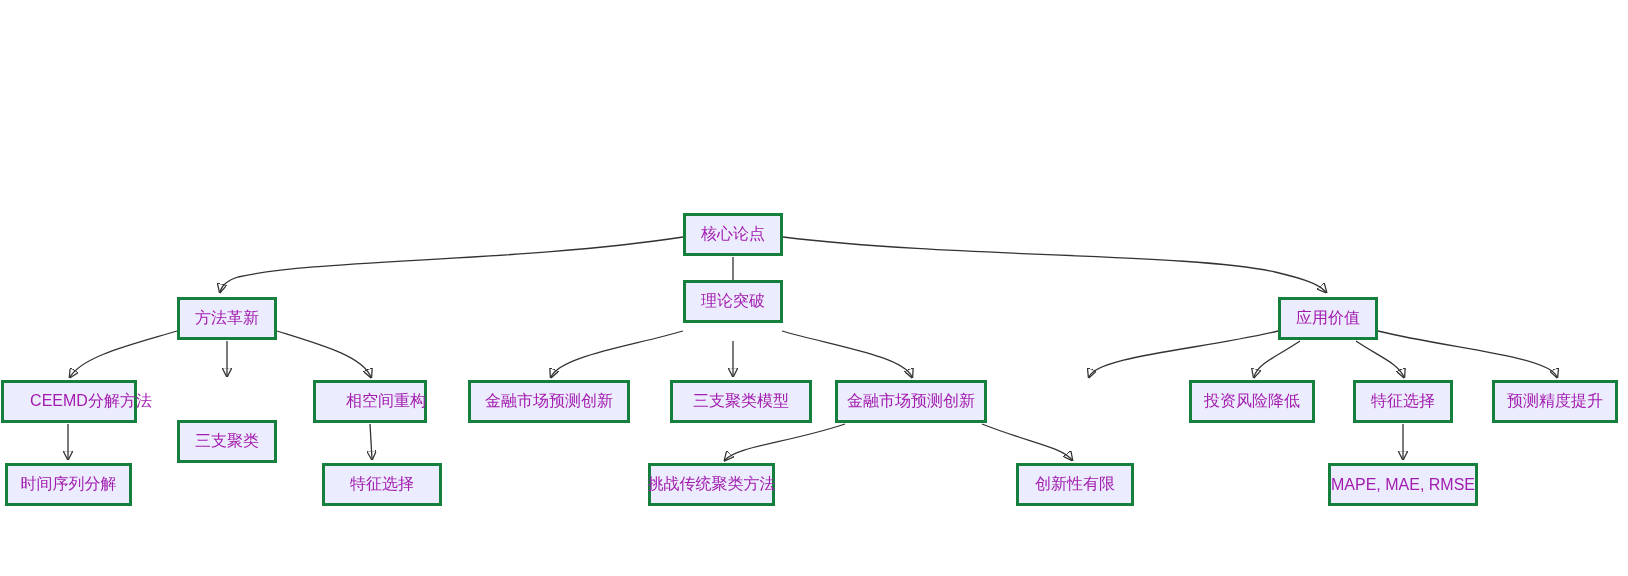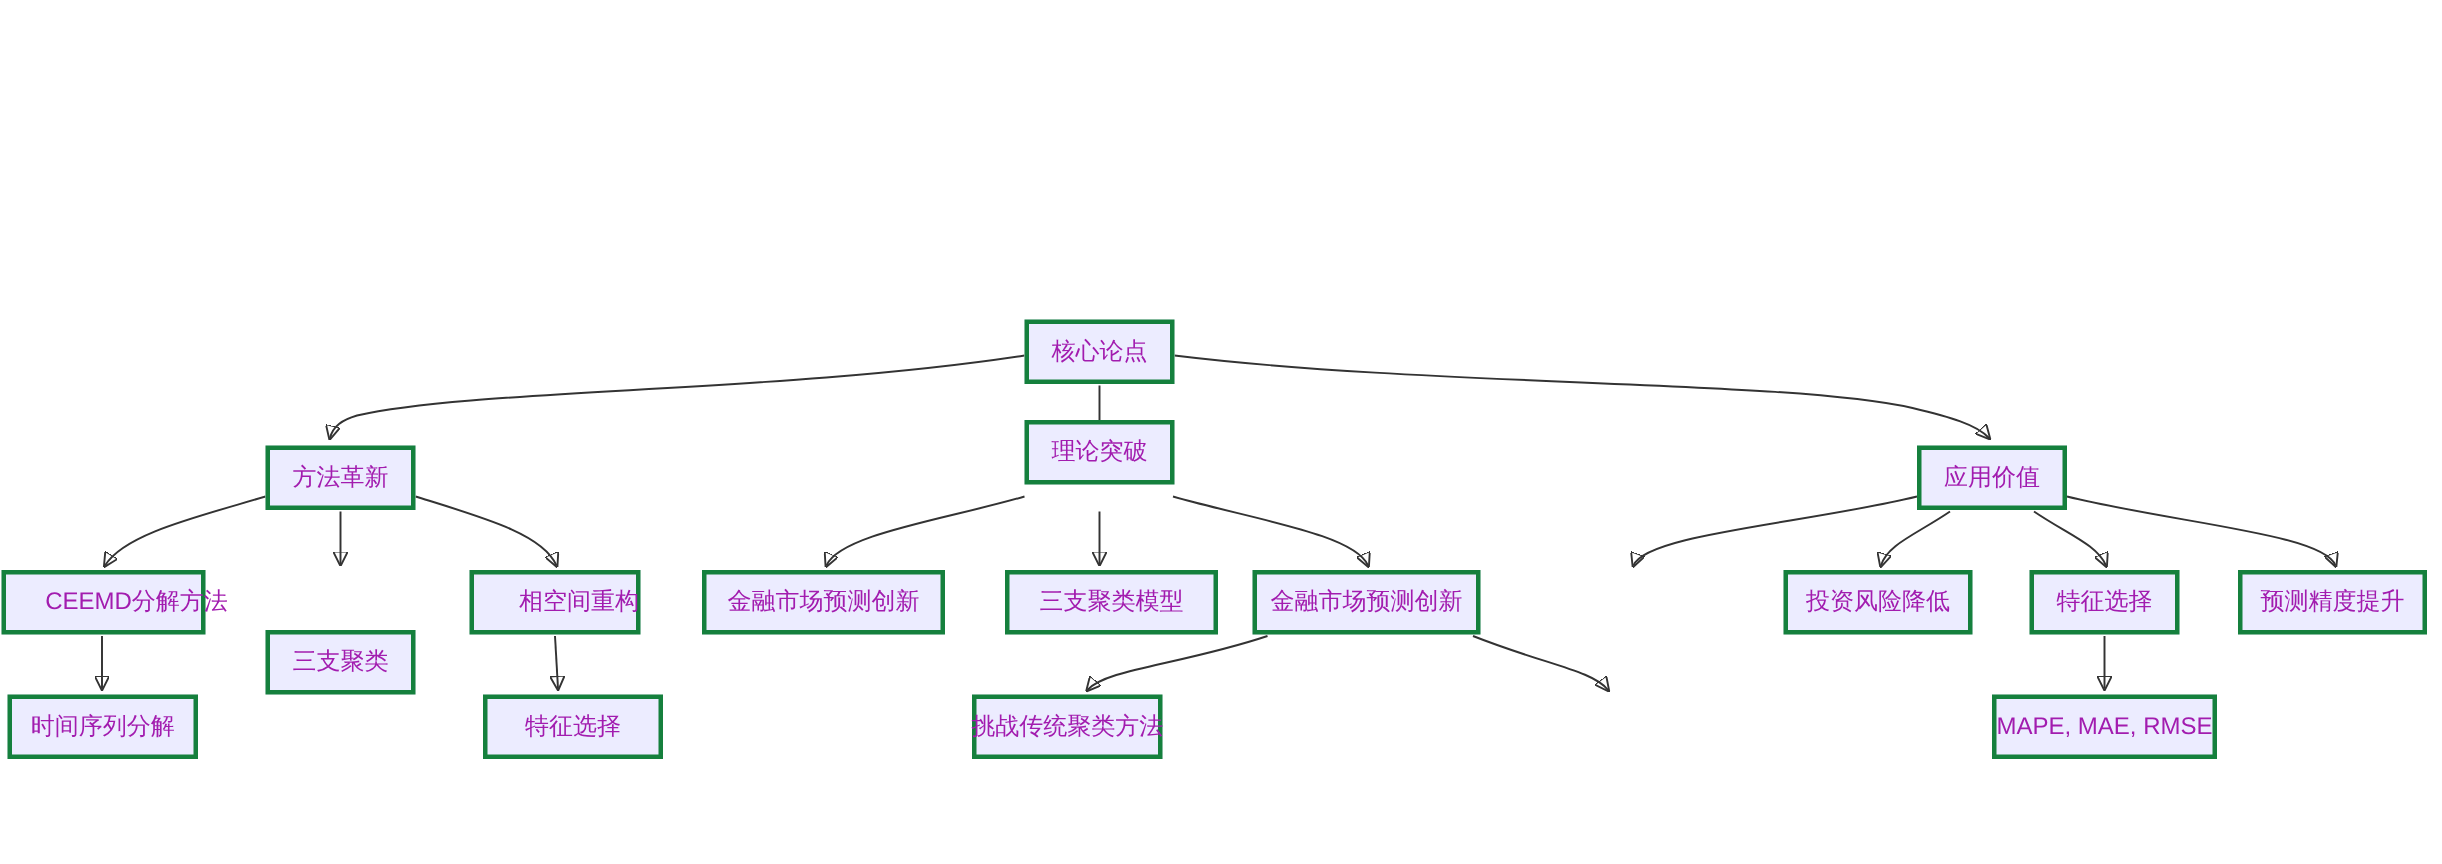--- a/index.html
+++ b/index.html
@@ -95,15 +95,16 @@
   <div class="node n-bayes">金融市场预测创新</div>
   <div class="node n-twmodel">三支聚类模型</div>
   <div class="node n-finance">金融市场预测创新</div>
   <div class="node n-risk">投资风险降低</div>
   <div class="node n-validation">特征选择</div>
   <div class="node n-accuracy">预测精度提升</div>
 
   <div class="node n-timeseries">时间序列分解</div>
   <div class="node n-feature">特征选择</div>
   <div class="node n-challenge">挑战传统聚类方法</div>
+  <div class="node n-novelty">创新性有限</div>
   <div class="node n-metrics">MAPE, MAE, RMSE</div>
 
 </div>
 
 </body></html>

